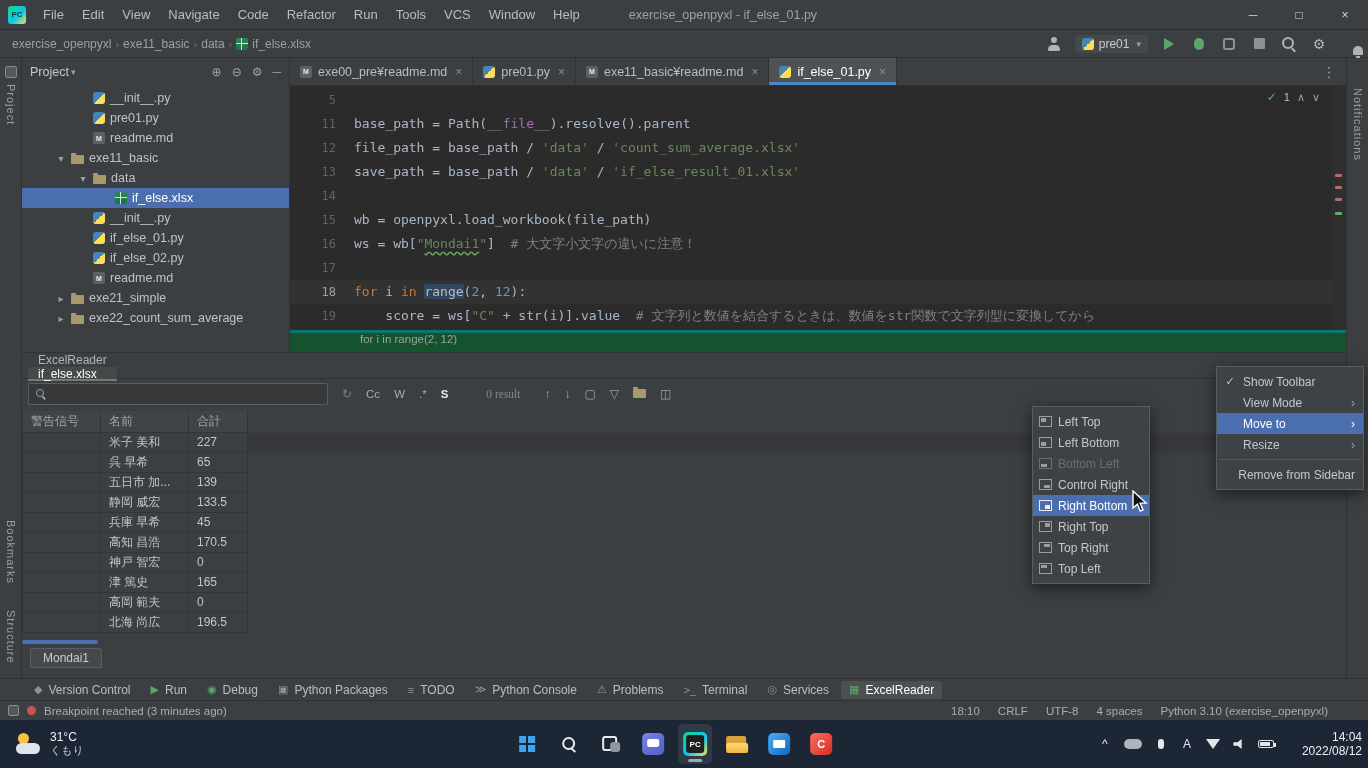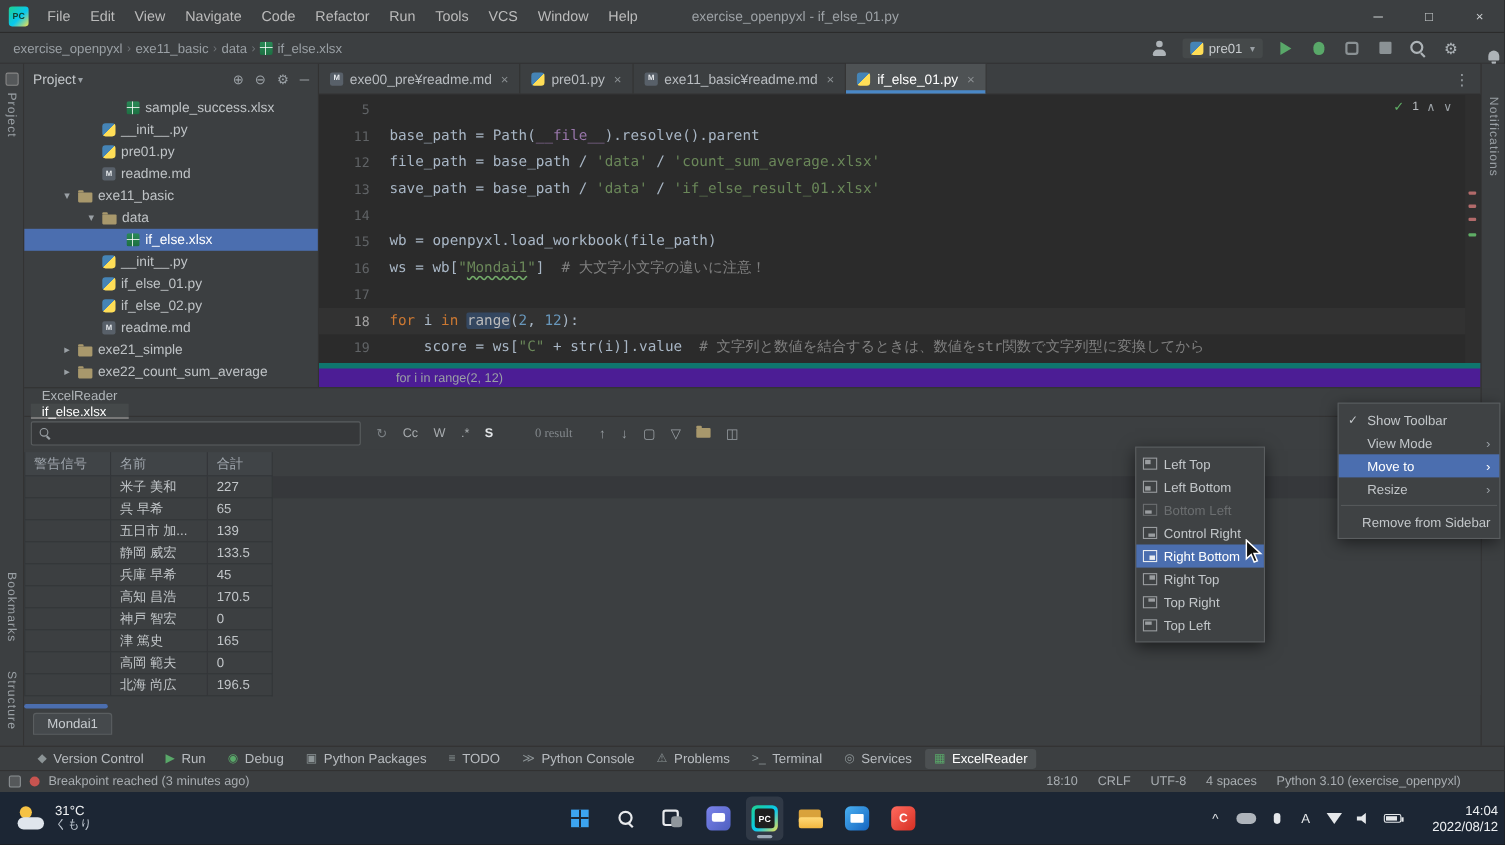--- a/index.html
+++ b/index.html
@@ -93,21 +93,21 @@
   .sg.n{color:#6897bb;} .sg.m{color:#9876aa;}
   .sg.hl{background:#344760;border-radius:2px;}
   .sg.typo{text-decoration:underline wavy rgba(120,180,110,.95);text-underline-offset:3px;}
   #inspection-widget{position:absolute;top:4px;right:26px;display:flex;align-items:center;gap:7px;font-size:11px;color:#9aa0a5;}
   .insp-check{color:#5fad65;font-size:12px;}
   .insp-count{color:#b9bdc1;}
   #editor-scrollbar{position:absolute;top:0;right:0;width:14px;bottom:0;background:rgba(255,255,255,0.02);}
   .stripe-mark{position:absolute;width:7px;height:3px;border-radius:1px;}
   .stripe-mark.pink{background:#b26a6a;}
   .stripe-mark.green{background:#5fad65;}
-  #editor-breadcrumb{height:22px;background:#4c1d95;border-top:5px solid #0f766e;display:flex;align-items:center;
+  #editor-breadcrumb{height:22px;background:#14532d;border-top:3px solid #0f766e;display:flex;
     padding-left:70px;font-size:11.5px;color:#9aa0a5;}
   
   #tool-window{height:326px;background:#3c3f41;border-top:1px solid #323232;display:flex;flex-direction:column;}
   #tw-tabs-row{height:26px;display:flex;align-items:stretch;padding-left:6px;border-bottom:1px solid #323232;}
   .tw-tab{display:flex;align-items:center;padding:0 10px;font-size:12px;color:#b0b5b9;}
   .tw-tab.active{color:#fff;box-shadow:inset 0 -2px 0 #787878;background:#45494a;}
   #tw-search-row{height:30px;display:flex;align-items:center;gap:14px;padding:0 6px;}
   .search-field{width:300px;height:22px;background:#36383a;border:1px solid #5a5e60;border-radius:2px;
     display:flex;align-items:center;padding-left:6px;}
   .mini-mag{position:relative;width:12px;height:12px;}
@@ -314,25 +314,20 @@
             <span>Project</span>
             <span class="dd">▾</span>
             <span class="hdr-ics" id="project-header-icons">
                 <span>⊕</span>
                 <span>⊖</span>
                 <span>⚙</span>
                 <span>─</span>
               </span>
           </div>
           <div id="project-tree">
-              <div class="tree-row" style="padding-left: 78px;">
-                <span class="tree-chevron"></span>
-                <span class="ic ic-excel"></span>
-                <span class="tree-label">sample_success.xlsx</span>
-              </div>
               <div class="tree-row" style="padding-left: 56px;">
                 <span class="tree-chevron"></span>
                 <span class="ic ic-python"></span>
                 <span class="tree-label">__init__.py</span>
               </div>
               <div class="tree-row" style="padding-left: 56px;">
                 <span class="tree-chevron"></span>
                 <span class="ic ic-python"></span>
                 <span class="tree-label">pre01.py</span>
               </div>

